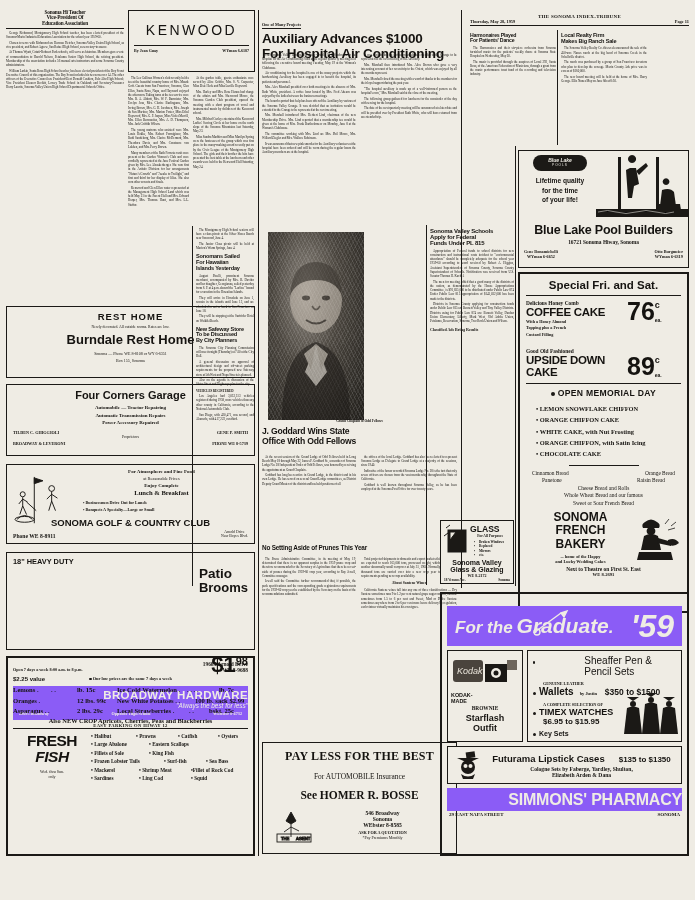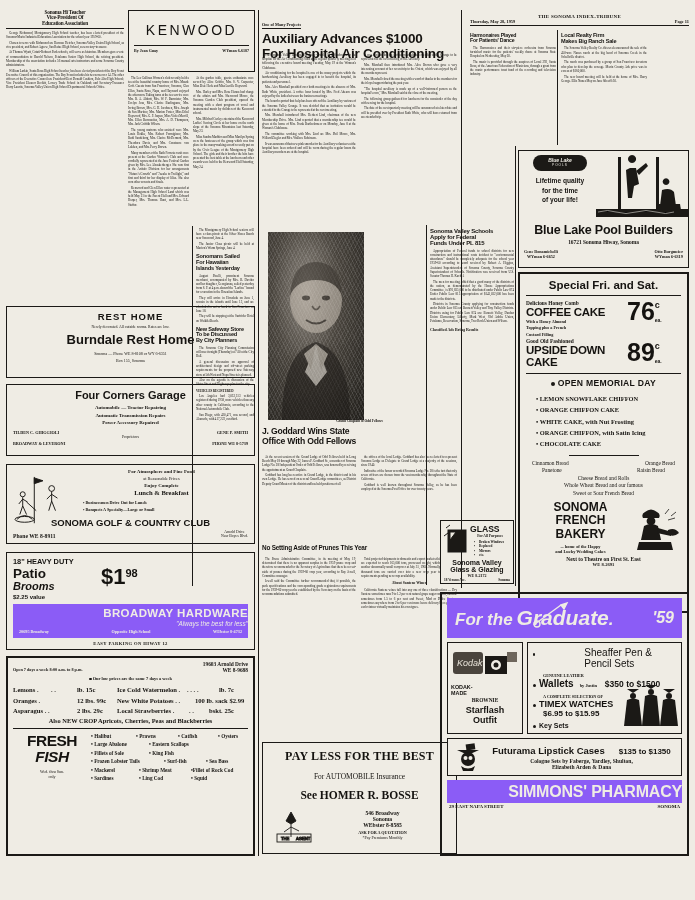--- a/index.html
+++ b/index.html
@@ -165,24 +165,24 @@
       <span style="font-size:5.6px;font-weight:bold;">Phone WE 8-8911</span>
       <span style="font-size:3.8px;text-align:center;line-height:1.3;">
         <span>Arnold Drive</span><br>
         <span>Near Boyes Blvd.</span>
       </span>
     </div>
   </div>
 
   <div class="col adbox" style="left:6px;top:552px;width:249px;height:98px;padding:4px 6px;">
     <div class="sans" style="font-size:7.4px;font-weight:bold;">18" HEAVY DUTY</div>
-    <div style="display:flex;align-items:flex-start;margin-top:1px;">
+    <div style="display:flex;align-items:flex-end;margin-top:1px;flex-direction:column;">
       <div style="flex:0 0 88px;">
         <div class="sans" style="font-size:13.5px;font-weight:bold;line-height:1.05;">Patio</div>
-        <div class="sans" style="font-size:11px;font-weight:bold;line-height:1.05;font-style:italic;">Brooms</div>
+        <div class="sans" style="font-size:13px;font-weight:bold;line-height:1.05;">Brooms</div>
       </div>
       <div style="display:flex;align-items:flex-start;">
         <span class="sans" style="font-size:22px;font-weight:bold;line-height:.92;">$1</span>
         <span class="sans" style="font-size:11px;font-weight:bold;">98</span>
       </div>
     </div>
     <div class="sans" style="font-size:6px;font-weight:bold;margin-top:1px;">$2.25 value</div>
     <div class="blackbar" style="margin-top:4px;padding:3px 0 4px;">
       <div class="sans" style="font-size:11.5px;font-weight:bold;letter-spacing:.4px;">BROADWAY HARDWARE</div>
       <div class="sans" style="font-size:6.4px;font-style:italic;margin-top:1px;">"Always the best for less"</div>
@@ -514,21 +514,21 @@
       </div>
       <div style="flex:0 0 54px;display:flex;align-items:flex-start;">
         <span class="sans" style="font-size:25px;font-weight:bold;line-height:.9;">76</span>
         <span style="display:flex;flex-direction:column;">
           <span class="sans" style="font-size:9px;font-weight:bold;">c</span>
           <span class="sans" style="font-size:5px;font-weight:bold;margin-top:7px;">ea.</span>
         </span>
       </div>
     </div>
 
-    <div style="display:flex;align-items:center;margin-top:0;">
+    <div style="display:flex;align-items:flex-end;margin-top:10px;">
       <div style="flex:1;">
         <div style="font-size:5.4px;font-weight:bold;">Good Old Fashioned</div>
         <div class="sans" style="font-size:11.5px;font-weight:bold;letter-spacing:-.3px;">UPSIDE DOWN</div>
         <div class="sans" style="font-size:11.5px;font-weight:bold;letter-spacing:-.3px;">CAKE</div>
       </div>
       <div style="flex:0 0 54px;display:flex;align-items:flex-start;">
         <span class="sans" style="font-size:25px;font-weight:bold;line-height:.9;">89</span>
         <span style="display:flex;flex-direction:column;">
           <span class="sans" style="font-size:9px;font-weight:bold;">c</span>
           <span class="sans" style="font-size:5px;font-weight:bold;margin-top:7px;">ea.</span>
@@ -618,28 +618,28 @@
     </div>
     <div class="ctr sans" style="font-size:7px;font-weight:bold;margin-top:1px;">Sonoma Valley</div>
     <div class="ctr sans" style="font-size:7px;font-weight:bold;">Glass &amp; Glazing</div>
     <div class="ctr" style="font-size:4px;font-weight:bold;">WE 8-2172</div>
     <div style="display:flex;justify-content:space-between;font-size:3.4px;font-weight:bold;">
       <span>18 Verano Ave.</span>
       <span>Sonoma</span>
     </div>
   </div>
 
-  <div class="col adbox-d" style="left:440px;top:592px;width:249px;height:264px;padding:4px 5px;">
+  <div class="col adbox-d" style="left:440px;top:592px;width:249px;height:264px;padding:12px 5px;">
     <div class="blackbar" style="position:relative;height:40px;border-radius:0;display:flex;align-items:center;justify-content:space-between;padding:0 8px;">
       <div style="display:flex;align-items:baseline;">
         <span class="sans" style="font-size:17px;font-style:italic;font-weight:bold;">For the</span>
         <span class="sans" style="font-size:21px;font-style:italic;font-weight:bold;margin-left:4px;">Graduate</span>
         <span class="sans" style="font-size:17px;font-style:italic;font-weight:bold;">.</span>
       </div>
-      <span class="sans" style="font-size:16px;font-style:italic;font-weight:bold;">'59</span>
+      <span class="sans" style="font-size:32px;font-style:italic;font-weight:bold;">'59</span>
       <svg viewBox="0 0 40 26" style="position:absolute;left:84px;top:4px;width:40px;height:26px;">
         <g stroke="#efece4" stroke-width="1.4" fill="none">
           <line x1="4" y1="22" x2="30" y2="3"></line>
           <path d="M30 3 l6 -2 l-3 6z" fill="#efece4"></path>
           <circle cx="6" cy="22" r="3"></circle>
         </g>
       </svg>
     </div>
 
     <div style="display:flex;margin-top:4px;">

